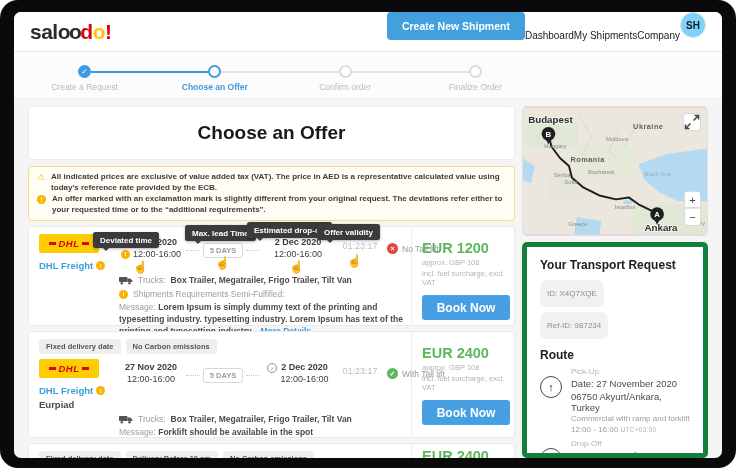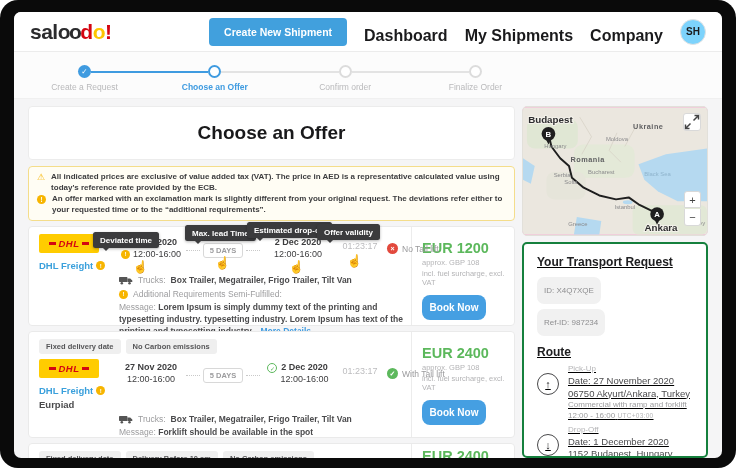--- a/index.html
+++ b/index.html
@@ -5,23 +5,23 @@
   * { box-sizing: border-box; margin: 0; padding: 0; }
   html,body { width:736px; height:468px; background:#fff; font-family:"Liberation Sans", sans-serif; overflow:hidden; }
   .frame { position:relative; width:736px; height:468px; background:#0a0a0a; border-radius:18px; overflow:hidden; }
   .app { position:absolute; left:14px; top:12px; width:708px; height:446px; background:#f5f5f6; border-radius:7px; overflow:hidden; display:flex; flex-direction:column; }
 
   
   .header { height:40px; background:#fff; border-bottom:1px solid #ececec; display:flex; align-items:center; padding:0 16px; flex-shrink:0; }
   .logo { font-size:21px; font-weight:bold; letter-spacing:-0.5px; cursor:pointer; }
   .lg-dark { color:#2b2b2d; } .lg-oo { color:#2b2b2d; letter-spacing:-1.5px; }
   .lg-red { color:#d40511; } .lg-yellow { color:#fdc600; }
-  .header-right { margin-left:auto; display:flex; align-items:center; gap:17px; height:100%; }
+  .header-right { margin-left:auto; display:flex; align-items:flex-start; height:100%; }
   .btn-create { background:#41a0dd; color:#fff; border:none; border-radius:4px; font-family:inherit; font-size:10.5px; font-weight:bold; padding:8px 15px; cursor:pointer; }
-  .nav-item { font-size:16px; font-weight:bold; color:#1a1a1c; height:100%; display:flex; align-items:center; cursor:pointer; border-bottom:3px solid transparent; padding-top:11px; }
+  .nav-item { font-size:10px; font-weight:normal; color:#1a1a1c; height:100%; display:flex; align-items:center; cursor:pointer; border-bottom:3px solid transparent; padding-top:11px; }
   .nav-item.active { color:#3f9be0; border-bottom-color:#3f9be0; }
   .avatar { width:26px; height:26px; border-radius:50%; border:1px solid #e2e2e2; background:#7dd3fc; display:flex; align-items:center; justify-content:center; font-size:10px; font-weight:bold; color:#1a1a1c; cursor:pointer; }
 
   
   .steps-bar { height:47px; background:#fcfcfc; border-bottom:1px solid #f0f0f0; flex-shrink:0; padding:13px 0 0 64px; }
   .steps { display:flex; align-items:center; width:404px; }
   .step { position:relative; display:flex; align-items:center; }
   .step-circle { width:13px; height:13px; border-radius:50%; display:flex; align-items:center; justify-content:center; font-size:7.5px; cursor:pointer; }
   .step-circle.done { background:#3f9be0; color:#fff; }
   .step-circle.active { background:#fff; border:2px solid #3f9be0; color:transparent; }
@@ -46,21 +46,21 @@
   .notice-text { font-size:8px; font-weight:bold; color:#3c3c3e; line-height:1.32; }
 
   
   .offer-card { background:#fff; border:1px solid #eaeaea; border-radius:4px; margin-bottom:5px; display:flex; position:relative; }
   .offer-card.c1 { height:100px; } .offer-card.c2 { height:107px; }
   .offer-left { flex:1; padding:7px 8px 6px 10px; min-width:0; }
   .offer-price { width:103px; border-left:1px solid #ececec; padding:13px 6px 0 10px; flex-shrink:0; }
   .offer-price.p3 { padding-top:4px; }
   .price-val { color:#5cb85c; font-size:14.5px; font-weight:bold; }
   .price-sub { font-size:7.5px; color:#b4b4b6; margin-top:2px; }
-  .btn-book { margin-top:8px; width:64px; height:25px; background:#459fe2; border:none; border-radius:8px; color:#fff; font-family:inherit; font-size:10px; font-weight:bold; cursor:pointer; }
+  .btn-book { margin-top:8px; width:88px; height:25px; background:#459fe2; border:none; border-radius:3px; color:#fff; font-family:inherit; font-size:12px; font-weight:bold; cursor:pointer; }
 
   .badges-row { display:flex; gap:5px; margin-bottom:5px; }
   .badge { background:#efefef; border-radius:3px; padding:3px 7px; font-size:7.5px; font-weight:bold; color:#555557; white-space:nowrap; }
 
   .carrier-row { display:flex; }
   .carrier-block { width:80px; flex-shrink:0; }
   .dhl-logo { width:60px; height:19px; background:#ffcc00; border-radius:2px; display:flex; align-items:center; justify-content:center; gap:2px; }
   .dhl-text { color:#d40511; font-size:9.5px; font-weight:bold; font-style:italic; letter-spacing:0.5px; }
   .dhl-bar { width:7px; height:2.5px; background:#d40511; }
   .carrier-name { margin-top:7px; font-size:9.5px; font-weight:bold; color:#3aa0dc; display:flex; align-items:center; gap:3px; }
@@ -111,21 +111,21 @@
   .map-card svg { display:block; width:100%; height:100%; }
   .map-ctl { position:absolute; background:#fff; border:1px solid #d9d9d9; border-radius:3px; display:flex; align-items:center; justify-content:center; cursor:pointer; }
   .map-expand { top:6px; right:6px; width:18px; height:18px; }
   .map-zoomin { bottom:27px; right:6px; width:17px; height:17px; font-size:11px; color:#444; border-radius:3px 3px 0 0; }
   .map-zoomout { bottom:9px; right:6px; width:17px; height:17px; font-size:11px; color:#444; border-radius:0 0 3px 3px; border-top:none; }
   .m-label { fill:#8a8a8c; font-size:6px; font-family:"Liberation Sans",sans-serif; }
   .m-city { fill:#2d2d2f; font-size:10px; font-weight:bold; paint-order:stroke; stroke:#f3f1ea; stroke-width:2px; }
   .m-country { fill:#5f5f61; font-size:7.5px; font-weight:bold; letter-spacing:0.5px; }
   .m-sea { fill:#8fb4cc; font-size:6px; }
 
-  .request-card { flex:1; background:#fff; border:2px solid #15803d; border-radius:5px; padding:11px 13px; overflow:hidden;text-decoration:underline; }
+  .request-card { flex:1; background:#fff; border:5px solid #15803d; border-radius:5px; padding:11px 13px; overflow:hidden; }
   .req-title { font-size:12px; font-weight:bold; color:#202022; margin-bottom:8px; }
   .req-pill-row { margin-bottom:5px; }
   .id-pill { display:inline-block; background:#f1f1f1; border-radius:7px; padding:9px 7px; font-size:8px; color:#8e8e90; }
   .route-title { font-size:12px; font-weight:bold; color:#202022; margin:9px 0 2px; }
   .stop { display:flex; gap:9px; margin-top:5px; }
   .stop-icon { width:22px; height:22px; border:1.5px solid #48484a; border-radius:50%; background:#fff; display:flex; align-items:center; justify-content:center; font-size:11px; font-weight:bold; color:#1a1a1c; flex-shrink:0; margin-top:9px; }
   .stop-label { font-size:8px; color:#b5b5b7; margin-bottom:2px; }
   .stop-line { font-size:9.5px; color:#4b4b4d; margin-top:1.5px; }
   .stop-sub { font-size:8px; color:#9c9c9e; margin-top:1.5px; }
   .tz { font-size:6.5px; color:#b5b5b7; letter-spacing:0.3px; }
@@ -246,21 +246,21 @@
                     <path d="M12 3h4l3 3v2h-7z" fill="#555"></path>
                     <circle cx="4" cy="10" r="1.8" fill="#555"></circle>
                     <circle cx="15" cy="10" r="1.8" fill="#555"></circle>
                   </svg>
                 </span>
               <span class="gray-lbl">Trucks:</span>
               <span class="dark-val">Box Trailer, Megatrailer, Frigo Trailer, Tilt Van</span>
             </div>
             <div class="detail-row">
               <span class="warn-dot">!</span>
-              <span class="gray-lbl">Additional Requirements Semi-Fulfilled:</span>
+              <span class="gray-lbl">Shipments Requirements Semi-Fulfilled:</span>
             </div>
             <div class="message-row">
               <span class="gray-lbl">Message:</span>
               <span class="msg-text">Lorem Ipsum is simply dummy text of the printing and typesetting industry.  typesetting industry. Lorem Ipsum has text of the printing and typesetting industry...</span>
               <span class="more-link">More Details</span>
             </div>
           </div>
           <div class="offer-price">
             <div class="price-val">EUR 1200</div>
             <div class="price-sub">approx. GBP 108</div>

